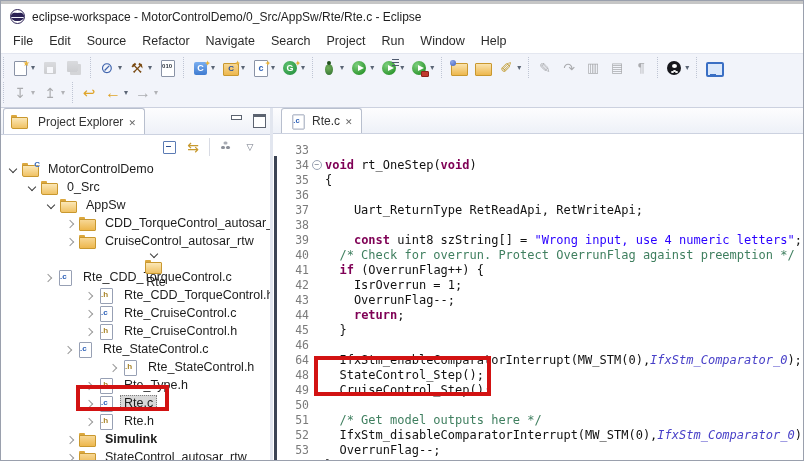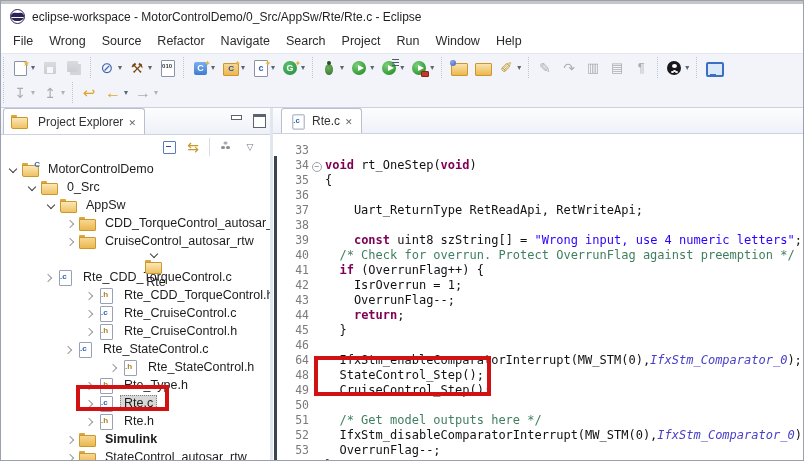--- a/index.html
+++ b/index.html
@@ -135,21 +135,21 @@
   .editor { flex:1; display:flex; flex-direction:column; background:#fff; min-width:0; }
   .editor-tabbar { height:26px; background:linear-gradient(#fdfdfe,#eef1f8); border-bottom:1px solid #ccd2e0;
       display:flex; align-items:flex-end; }
   .editor-tab { display:flex; align-items:center; gap:5px; background:#fff; border:1px solid #b8bfce; border-bottom:none;
       border-radius:3px 3px 0 0; height:25px; padding:0 8px; font-size:12px; color:#333; margin-left:8px; }
   .editor-tab .tree-ic { margin-right:0; transform:scale(.95); }
   .code-wrap { position:relative; flex:1; overflow:hidden; }
   .range-bar { position:absolute; left:1px; top:22px; width:3px; height:335px; background:#3c4454; }
   .code { position:absolute; left:10px; top:0; right:0; padding-top:8px;
       font-family:"DejaVu Sans Mono","Liberation Mono",monospace; font-size:12px; }
-  .cline { height:15px; display:flex; align-items:flex-end; white-space:pre; }
+  .cline { height:15px; display:flex; align-items:center; white-space:pre; }
   .lnum { width:26px; text-align:right; color:#7b7b7b; flex:none; font-size:11.5px; }
   .foldcol { width:16px; flex:none; display:flex; justify-content:center; align-items:center; }
   .fold-marker { width:10px; height:10px; border:1px solid #9aa3b5; border-radius:50%; color:#6a7386;
       font-size:8px; line-height:8px; text-align:center; }
   .fold-marker::before { content:"−"; }
   .ctext { color:#111; }
   .sg-k { color:#7f0055; font-weight:bold; }
   .sg-s { color:#2a00ff; }
   .sg-c { color:#3f7f5f; }
   .sg-e { color:#4840c8; font-style:italic; }
@@ -165,21 +165,21 @@
 
 <div class="window">
 
   <div class="titlebar">
     <span class="app-icon"></span>
     <span class="title-text">eclipse-workspace - MotorControlDemo/0_Src/AppSw/Rte/Rte.c - Eclipse</span>
   </div>
 
   <div class="menubar" id="menubar">
       <span class="menu-item">File</span>
-      <span class="menu-item">Wrong</span>
+      <span class="menu-item">Edit</span>
       <span class="menu-item">Source</span>
       <span class="menu-item">Refactor</span>
       <span class="menu-item">Navigate</span>
       <span class="menu-item">Search</span>
       <span class="menu-item">Project</span>
       <span class="menu-item">Run</span>
       <span class="menu-item">Window</span>
       <span class="menu-item">Help</span>
     </div>
 

